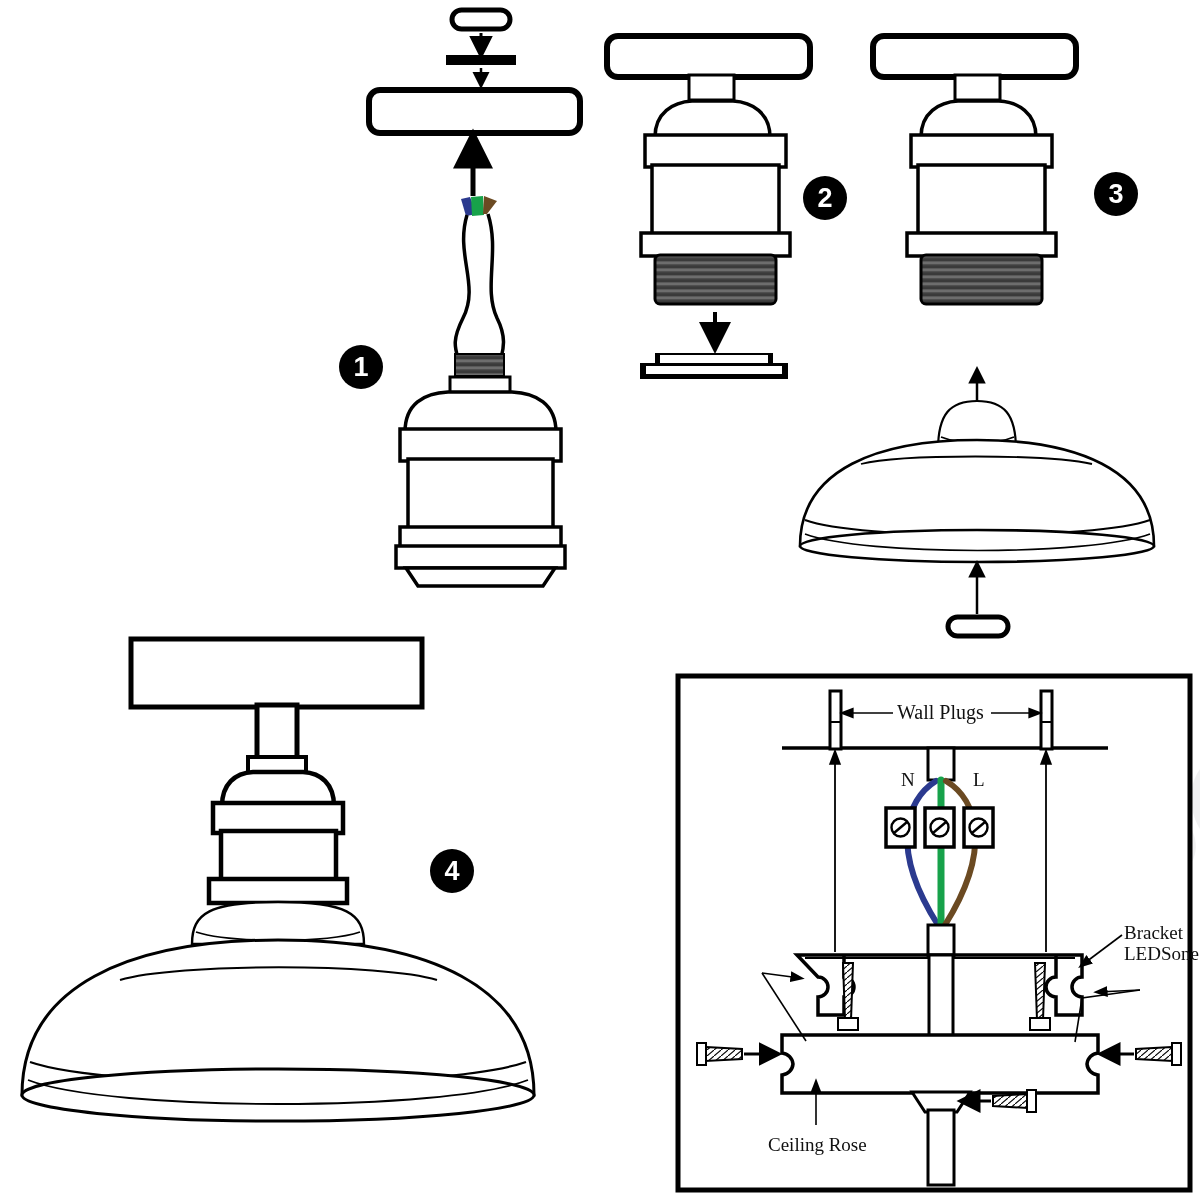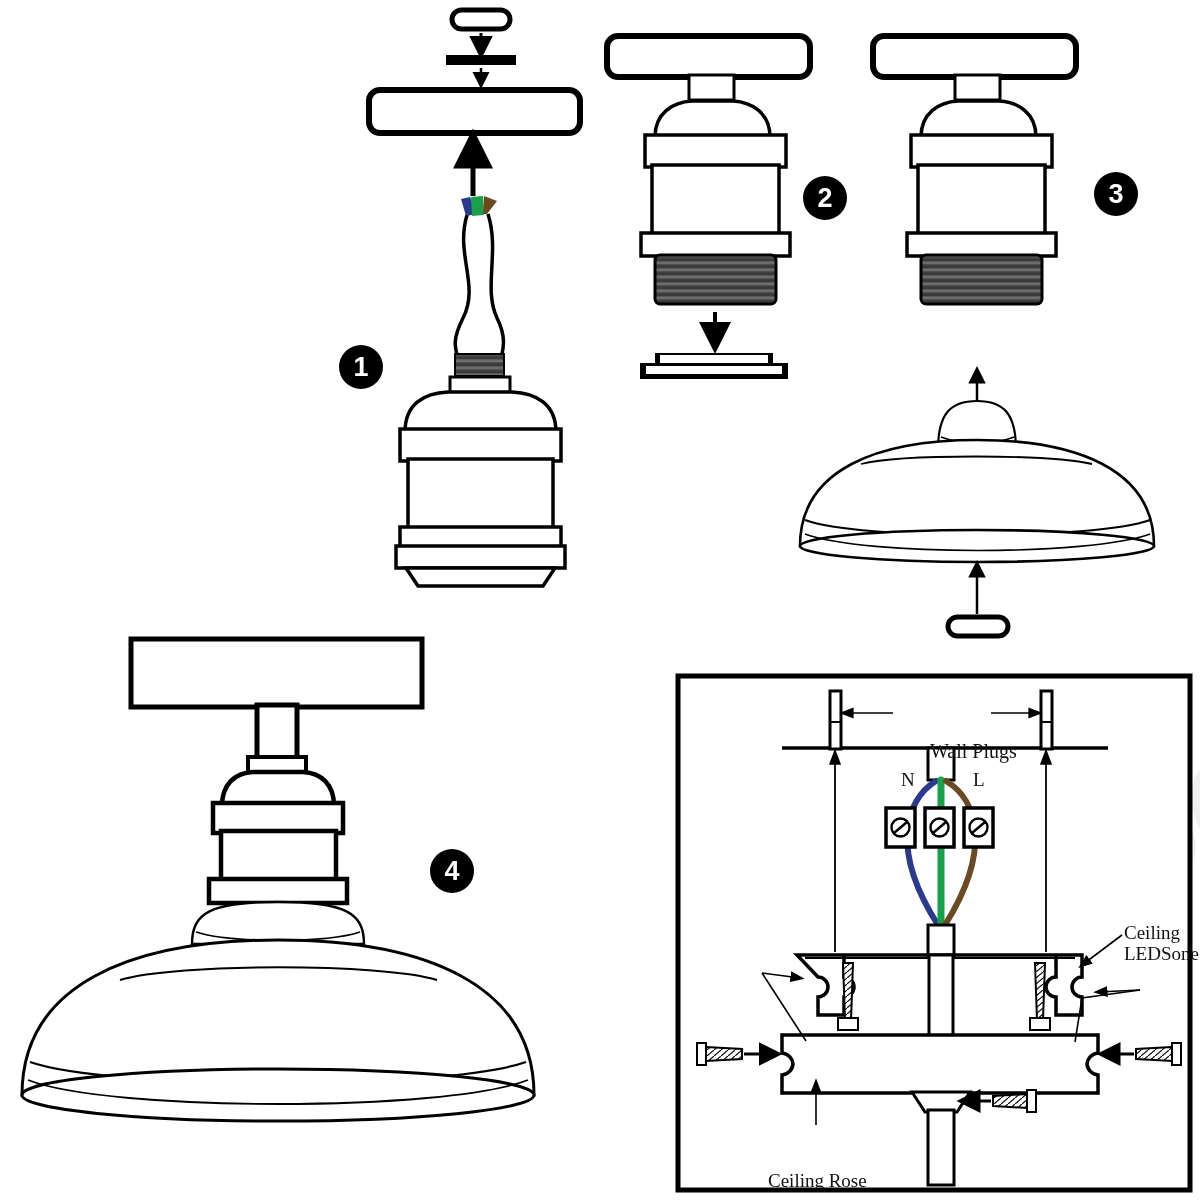--- a/index.html
+++ b/index.html
@@ -291,31 +291,31 @@
 
       <line x1="1122" y1="935" x2="1082" y2="965" stroke="#000" stroke-width="1.6" marker-end="url(#arrHeadThin)"></line>
       <path d="M1140,990 L1082,998 L1075,1042" fill="none" stroke="#000" stroke-width="1.6"></path>
       <line x1="1140" y1="990" x2="1098" y2="992" stroke="#000" stroke-width="1.6" marker-end="url(#arrHeadThin)"></line>
       <path d="M762,973 L806,1041" fill="none" stroke="#000" stroke-width="1.6"></path>
       <line x1="762" y1="973" x2="800" y2="978" stroke="#000" stroke-width="1.6" marker-end="url(#arrHeadThin)"></line>
       <line x1="816" y1="1125" x2="816" y2="1083" stroke="#000" stroke-width="1.6" marker-end="url(#arrHeadThin)"></line>
     </g>
   </svg>
 
-  <div class="dlabel lbl-wallplugs" style="left: 897px; top: 740px; margin-left: 33px;">Wall Plugs</div>
+  <div class="dlabel lbl-wallplugs" style="left: 897px; top: 701px;">Wall Plugs</div>
 
   <div class="dlabel lbl-n" style="left: 901px; top: 769px;">N</div>
 
   <div class="dlabel lbl-l" style="left: 973px; top: 769px;">L</div>
 
   <div class="dlabel lbl-ceilbracket" style="left: 1124px; top: 922px;">
-    <div>Ceiling</div>
+    <div>Bracket</div>
     <div>LEDSone</div>
   </div>
 
-  <div class="dlabel lbl-ceilrose" style="left: 768px; top: 1170px;">Ceiling Rose</div>
+  <div class="dlabel lbl-ceilrose" style="left: 768px; top: 1134px;">Ceiling Rose</div>
 
   <div class="step-badge" style="left: 339px; top: 345px;">1</div>
   <div class="step-badge" style="left: 803px; top: 176px;">2</div>
   <div class="step-badge" style="left: 1094px; top: 172px;">3</div>
   <div class="step-badge" style="left: 430px; top: 849px;">4</div>
 
 </div>
 
 </body></html>

